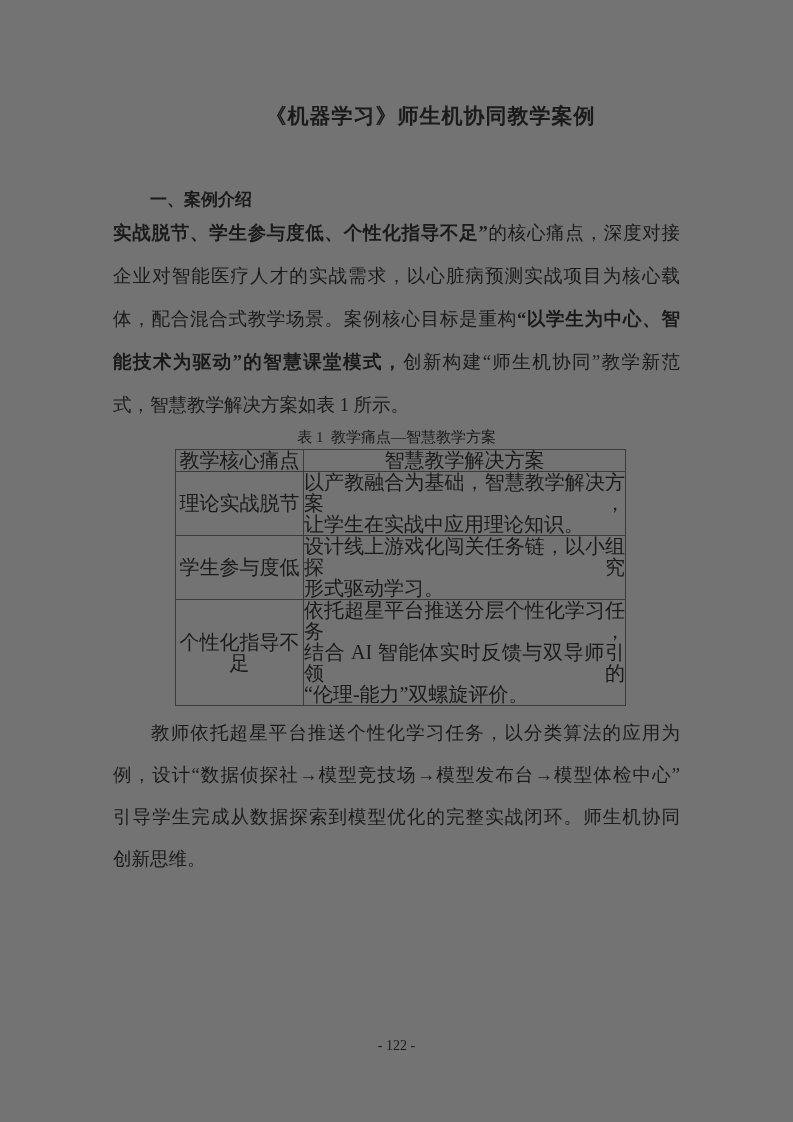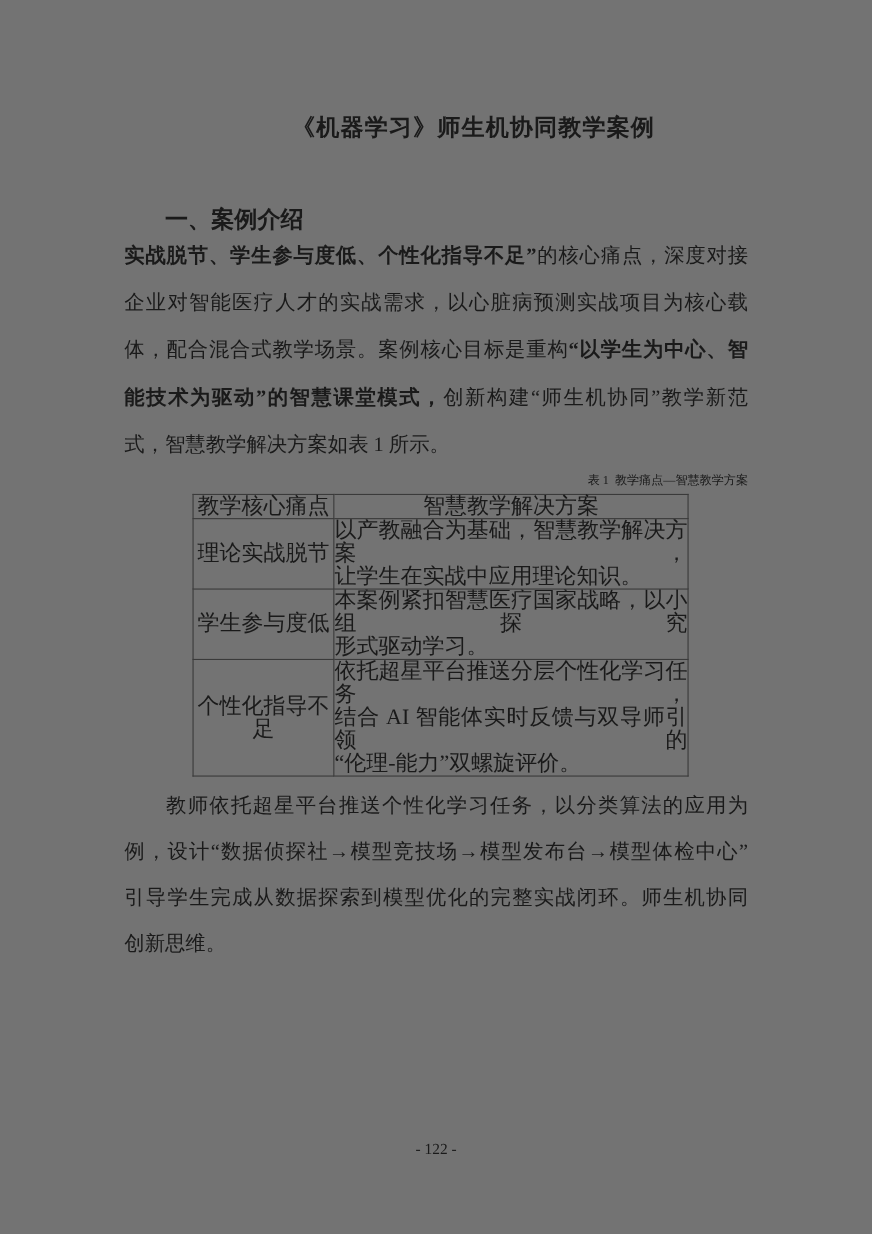--- a/index.html
+++ b/index.html
@@ -26,44 +26,44 @@
   .authors {
     margin-top: 16px;
     font-size: 20px;
     line-height: 28px;
     text-align: center;
     padding-left: 48px;
   }
   .heading {
     margin-top: 55px;
     margin-left: 37px;
-    font-size: 21px;
+    font-size: 17px;
     font-weight: 700;
     line-height: 25px;
   }
 
   .para { margin: 0; }
   .line {
     height: 43px;
     line-height: 43px;
     font-size: 18.5px;
     text-align: justify;
     text-align-last: justify;
     overflow: hidden;
     white-space: normal;
   }
   .para2 .line { height: 42px; line-height: 42px; }
   .line.first { text-indent: 38px; }
   .line.last { text-align-last: left; }
   .bold { font-weight: 700; }
 
   .table-caption {
-    font-size: 11px;
+    font-size: 15px;
     line-height: 20px;
-    text-align: right;
+    text-align: center;
     white-space: pre;
   }
   table.pain-table {
     border-collapse: collapse;
     table-layout: fixed;
     width: 450px;
     margin-left: 62px;
     margin-top: 2px;
   }
   table.pain-table td, table.pain-table th {
@@ -137,21 +137,21 @@
       <tr class="r1">
         <td class="pain">理论实战脱节</td>
         <td class="solution">
           <div class="sol-line">以产教融合为基础，智慧教学解决方案，</div>
           <div class="sol-line last">让学生在实战中应用理论知识。</div>
         </td>
       </tr>
       <tr class="r2">
         <td class="pain">学生参与度低</td>
         <td class="solution">
-          <div class="sol-line">本案例紧扣智慧医疗国家战略，以小组探究</div>
+          <div class="sol-line">设计线上游戏化闯关任务链，以小组探究</div>
           <div class="sol-line last">形式驱动学习。</div>
         </td>
       </tr>
       <tr class="r3">
         <td class="pain">个性化指导不足</td>
         <td class="solution">
           <div class="sol-line">依托超星平台推送分层个性化学习任务，</div>
           <div class="sol-line">结合 AI 智能体实时反馈与双导师引领的</div>
           <div class="sol-line last">“伦理-能力”双螺旋评价。</div>
         </td>

